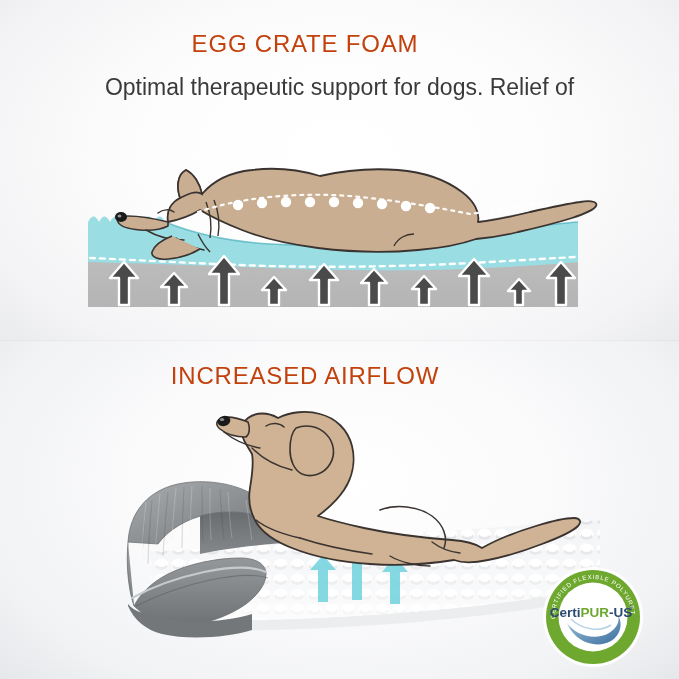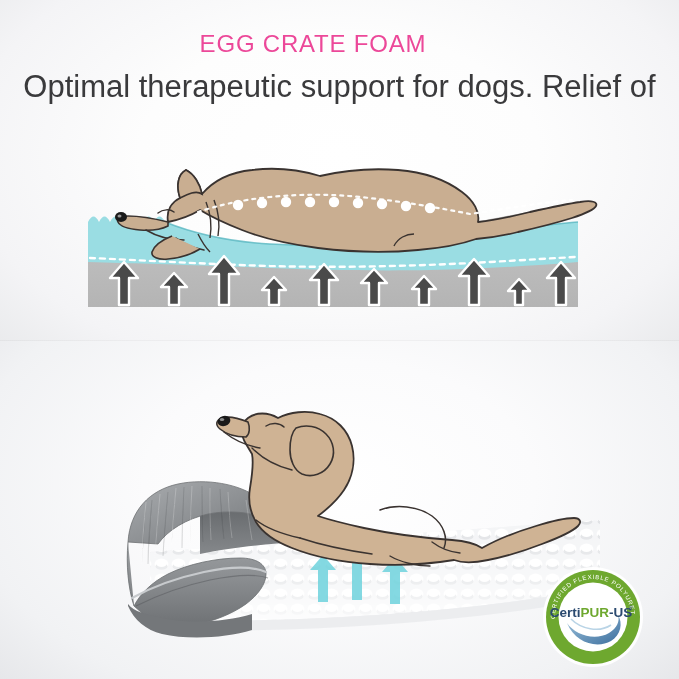--- a/index.html
+++ b/index.html
@@ -38,40 +38,40 @@
   .panel-divider {
     position: absolute;
     left: 0; top: 340px;
     width: 679px; height: 2px;
     background: linear-gradient(to bottom, rgba(0,0,0,0.045), rgba(0,0,0,0));
   }
 
   
   .title {
     position: absolute;
-    left: 8px;
+    left: 0;
     width: 610px;
     text-align: center;
-    color: #ec4899;
+    color: #c2410c;
     font-size: 24px;
     letter-spacing: 0.8px;
     font-weight: 400;
     white-space: nowrap;
   }
   #title-top { top: 30px; }
   #title-bottom { top: 362px; }
 
   .subtitle {
     position: absolute;
     left: 0;
     width: 679px;
     top: 72px;
     text-align: center;
     color: #3a3a3c;
-    font-size: 31px;
+    font-size: 23px;
     line-height: 30px;
     font-weight: 300;
   }
   .subtitle div { white-space: nowrap; }
 
   
   .scene {
     position: absolute;
     left: 0;
   }
@@ -208,20 +208,21 @@
         <path d="M419,155 L419,139 L412,139 L424,126 L436,139 L429,139 L429,155 Z"></path>
         <path d="M469,155 L469,126 L459,126 L474,109 L489,126 L479,126 L479,155 Z"></path>
         <path d="M515,155 L515,141 L508,141 L519,129 L530,141 L523,141 L523,155 Z"></path>
         <path d="M556,155 L556,128 L547,128 L561,112 L575,128 L566,128 L566,155 Z"></path>
       </g>
     </g>
   </svg>
 
   <div class="panel-bottom"></div>
 
+  <div class="title" id="title-bottom">INCREASED AIRFLOW</div>
 
   <svg class="scene" id="scene-bottom" viewBox="0 0 679 270">
     <defs>
       <linearGradient id="velvet-front" x1="0" y1="0" x2="0" y2="1">
         <stop offset="0%" stop-color="#9c9fa2"></stop>
         <stop offset="45%" stop-color="#8a8d90"></stop>
         <stop offset="100%" stop-color="#6f7275"></stop>
       </linearGradient>
       <linearGradient id="velvet-bolster" x1="0" y1="0" x2="1" y2="1">
         <stop offset="0%" stop-color="#a9acaf"></stop>

